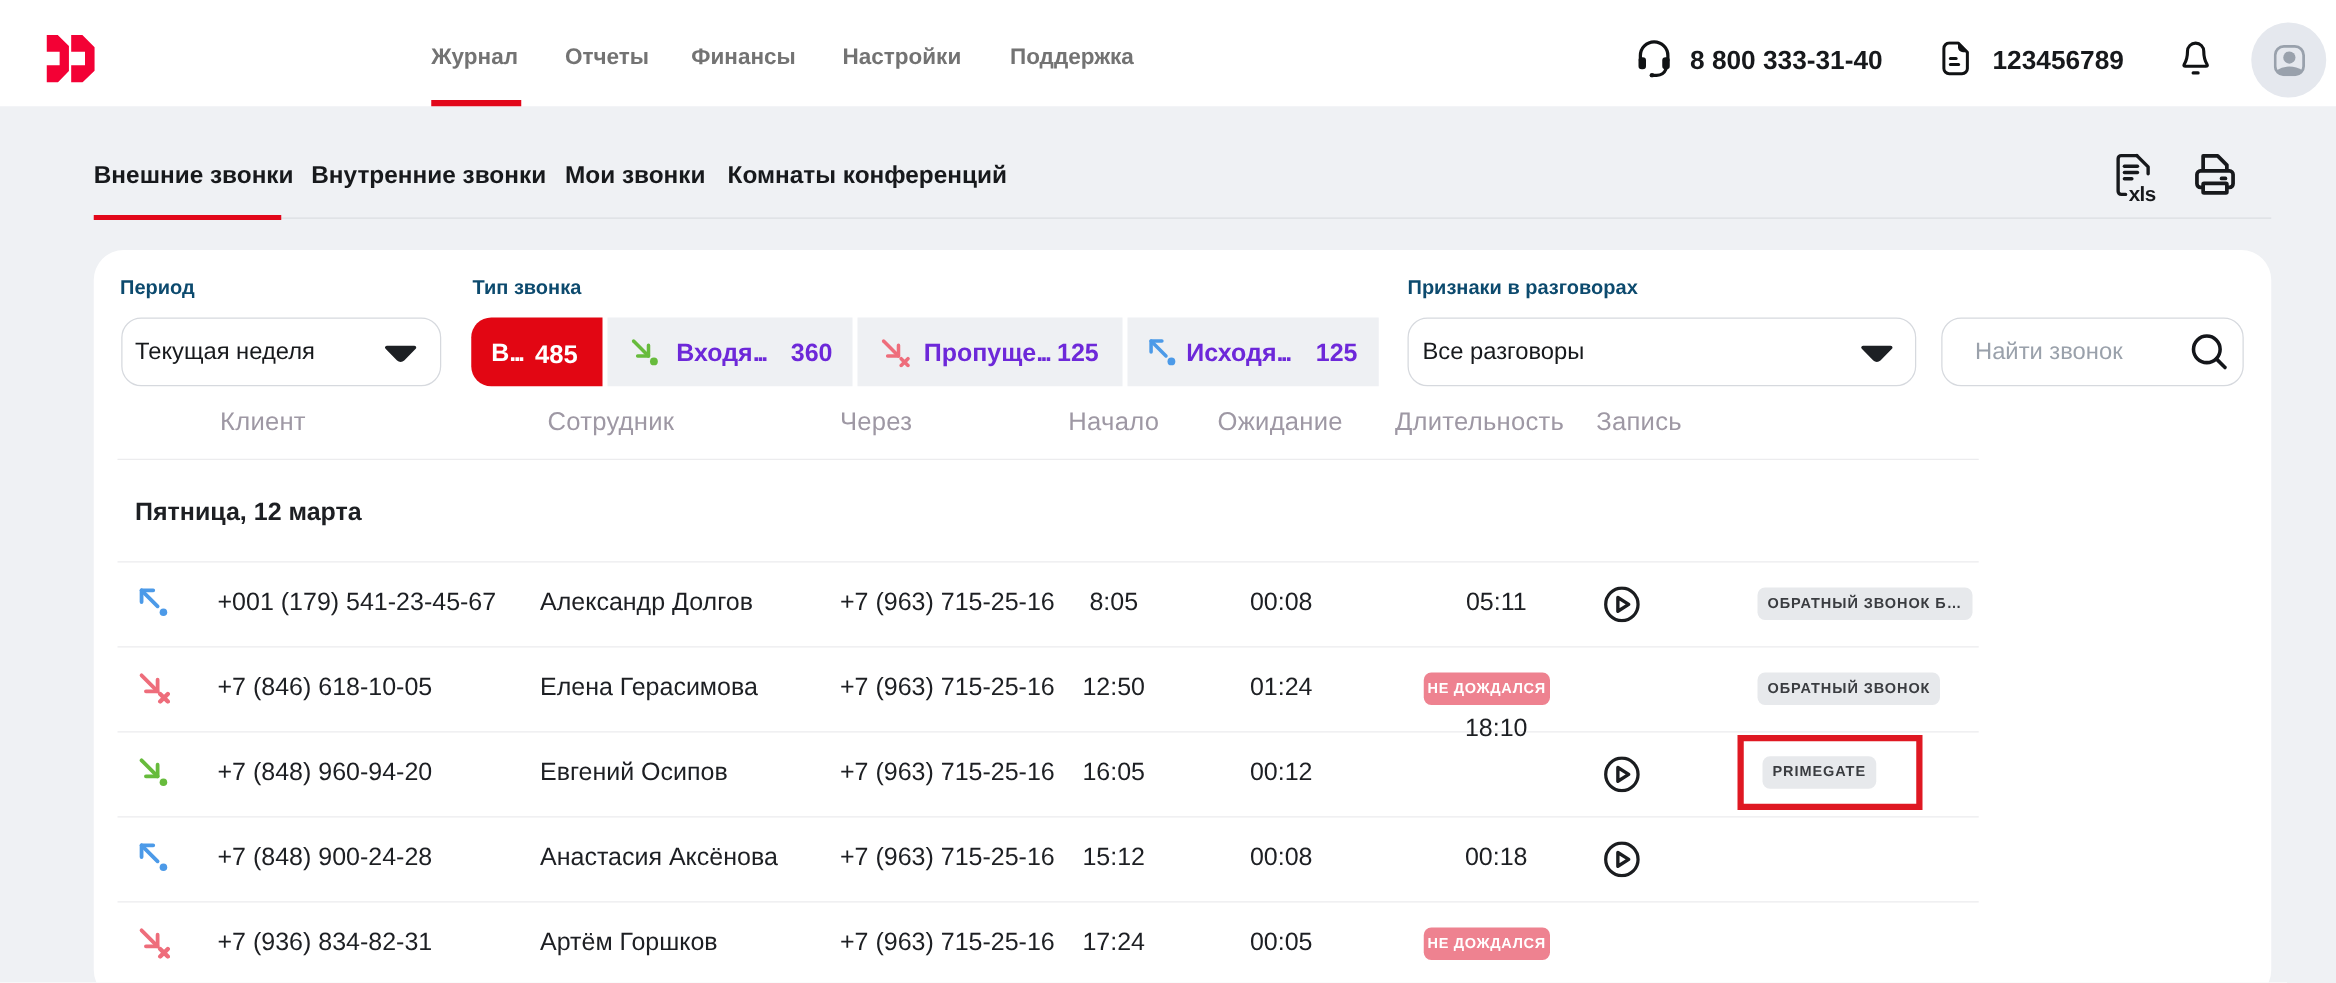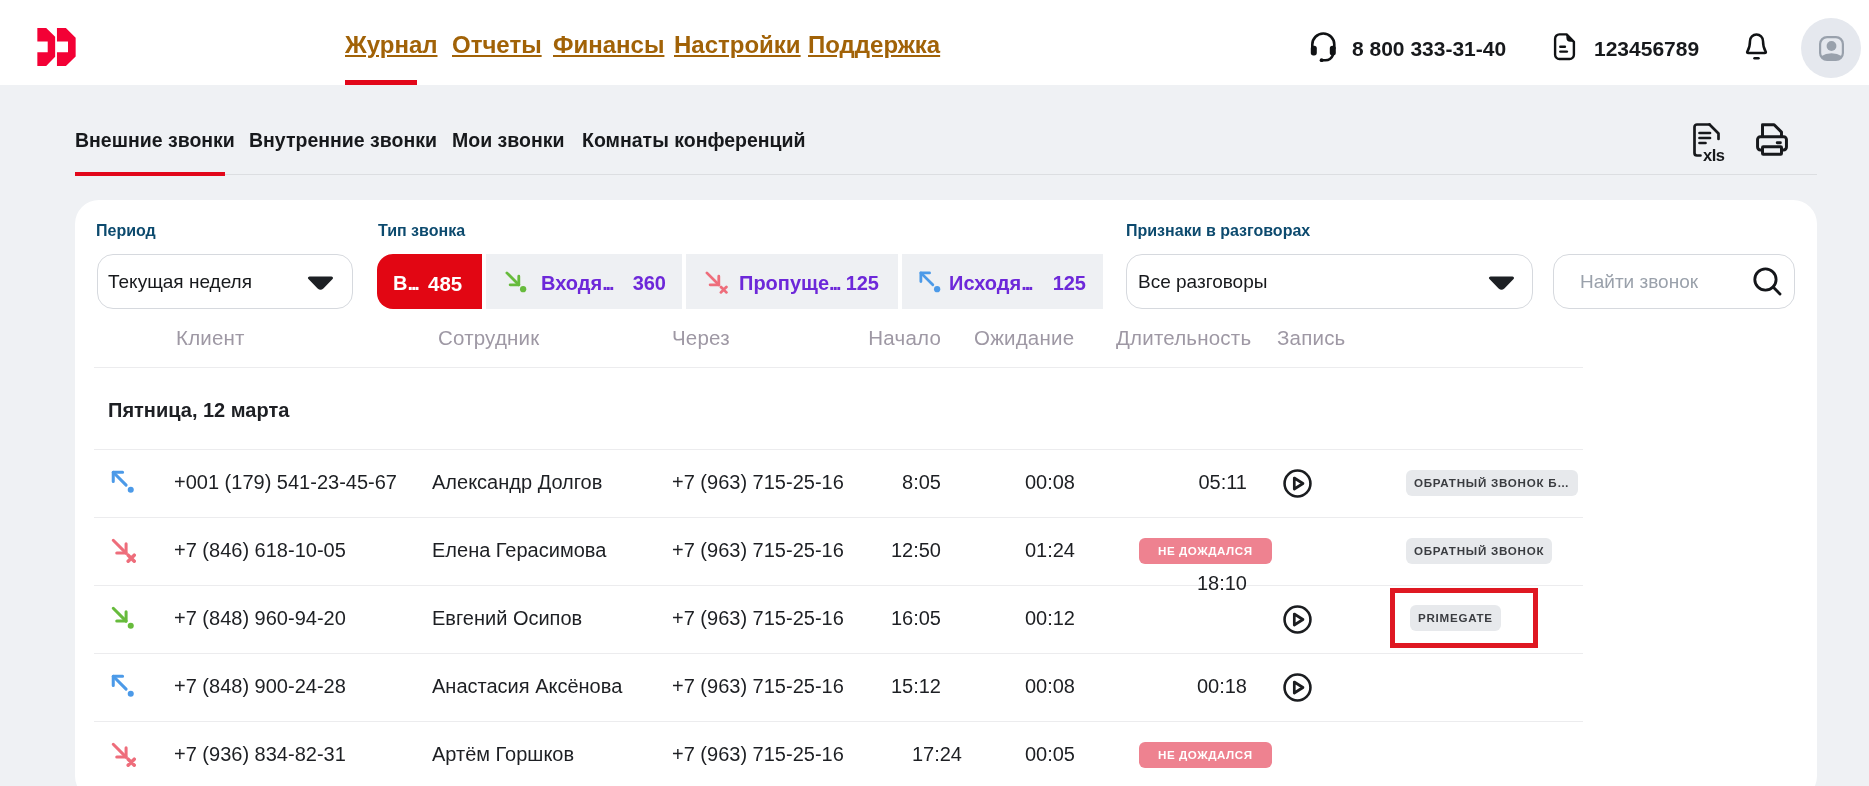--- a/index.html
+++ b/index.html
@@ -3,44 +3,44 @@
 <meta charset="utf-8">
 <title>Виртуальная АТС</title>
 <style>
   * { margin:0; padding:0; box-sizing:border-box; }
   html,body { width:1869px; height:786px; overflow:hidden; }
   body { font-family:"Liberation Sans", sans-serif; background:#eff1f4; position:relative; color:#17191c; }
   .abs { position:absolute; }
   
   #header { position:absolute; left:0; top:0; width:1869px; height:85px; background:#fff; }
   .brand { position:absolute; left:95px; top:25px; font-size:22px; font-weight:bold; letter-spacing:2.8px; line-height:22px; color:#17191c; }
-  .nav { position:absolute; top:33px; font-size:24px; font-weight:bold; color:#a16207; line-height:24px;text-decoration:underline; }
+  .nav { position:absolute; top:33px; font-size:18px; font-weight:bold; color:#737373; line-height:24px; }
   .nav-underline { position:absolute; left:345px; top:80px; width:72px; height:5px; background:#e2071a; }
   .hdr-txt { position:absolute; top:36px; font-size:21px; font-weight:bold; color:#17191c; line-height:26px; }
   
   .tab { position:absolute; top:128px; font-size:19.5px; font-weight:bold; color:#17191c; line-height:24px; }
   #tabline { position:absolute; left:75px; top:174px; width:1742px; height:1px; background:#dcdee1; }
   #tabred { position:absolute; left:75px; top:172px; width:150px; height:4px; background:#e2071a; }
   
   #card { position:absolute; left:75px; top:200px; width:1742px; height:600px; background:#fff; border-radius:24px; }
   .flabel { position:absolute; top:222px; font-size:16px; font-weight:bold; color:#0c4a6e; }
   .ctrl { position:absolute; top:254px; height:55px; border-radius:16px; }
   .sel { background:#fff; border:1px solid #d6d9de; }
   .sel-txt { position:absolute; top:271px; font-size:19px; color:#17191c; }
   .seg { position:absolute; top:254px; height:55px; background:#eef0f3; }
   .seg-txt { position:absolute; top:272px; font-size:20px; font-weight:bold; color:#6d28d9; }
   .dots { letter-spacing:-2.1px; }
   .ph { color:#9aa1ab; }
   
   .th { position:absolute; top:326px; font-size:20.5px; letter-spacing:0.2px; color:#9e98a4; }
   .hr { position:absolute; left:94px; width:1489px; height:1px; background:#ececee; }
   .cell { position:absolute; font-size:20px; color:#1d1f23; }
-  .r { text-align:right; }
+  .r { text-align:center; }
   .tag { position:absolute; height:26px; background:#e7e9ec; border-radius:6px; font-size:11.6px; font-weight:bold; letter-spacing:0.75px; color:#3a3c40; line-height:26px; padding:0 8px; white-space:nowrap; }
-  .badge { position:absolute; height:26px; background:#ee8290; border-radius:6px; font-size:11.6px; font-weight:bold; letter-spacing:0.55px; color:#fff; line-height:26px; padding:0 19px; white-space:nowrap; }
+  .badge { position:absolute; height:26px; background:#ee8290; border-radius:6px; font-size:11.6px; font-weight:bold; letter-spacing:0.55px; color:#fff; line-height:26px; padding:0 3px; white-space:nowrap; }
 </style>
 </head>
 <body>
 <div id="header">
   <svg class="abs" style="left:37px;top:28px" width="39" height="38" viewBox="0 0 38.1 37.8">
     <polygon fill="#f30135" points="0,0 8.8,0 17.7,8.8 17.7,28.7 8.8,37.8 0,37.8 0,24.1 10.3,24.1 10.3,13.4 0,13.4"></polygon>
     <polygon fill="#f30135" points="19.5,0 28.4,0 38.1,9.7 38.1,28.4 28.4,37.8 19.5,37.8 19.5,24.1 30.5,24.1 30.5,13.4 19.5,13.4"></polygon>
   </svg>
   <div class="nav" style="left:345px">Журнал</div>
   <div class="nav" style="left:452px">Отчеты</div>
@@ -255,15 +255,15 @@
 <svg class="abs" style="left:1283px;top:672.5px" width="29" height="29" viewBox="0 0 28 28">
     <use href="#ic-play"></use>
   </svg>
 
 <svg class="abs" style="left:108px;top:739px" width="28" height="28" viewBox="0 0 24 24">
     <use href="#ic-miss"></use>
   </svg>
 <div class="cell" style="left:174px;top:743px">+7 (936) 834-82-31</div>
 <div class="cell" style="left:432px;top:743px">Артём Горшков</div>
 <div class="cell" style="left:672px;top:743px">+7 (963) 715-25-16</div>
-<div class="cell r" style="left:862px;top:743px;width:100px">17:24</div>
+<div class="cell r" style="left:841px;top:743px;width:100px">17:24</div>
 <div class="cell r" style="left:975px;top:743px;width:100px">00:05</div>
 <div class="badge" style="left:1139px;top:742px">НЕ ДОЖДАЛСЯ</div>
 
 </body></html>

